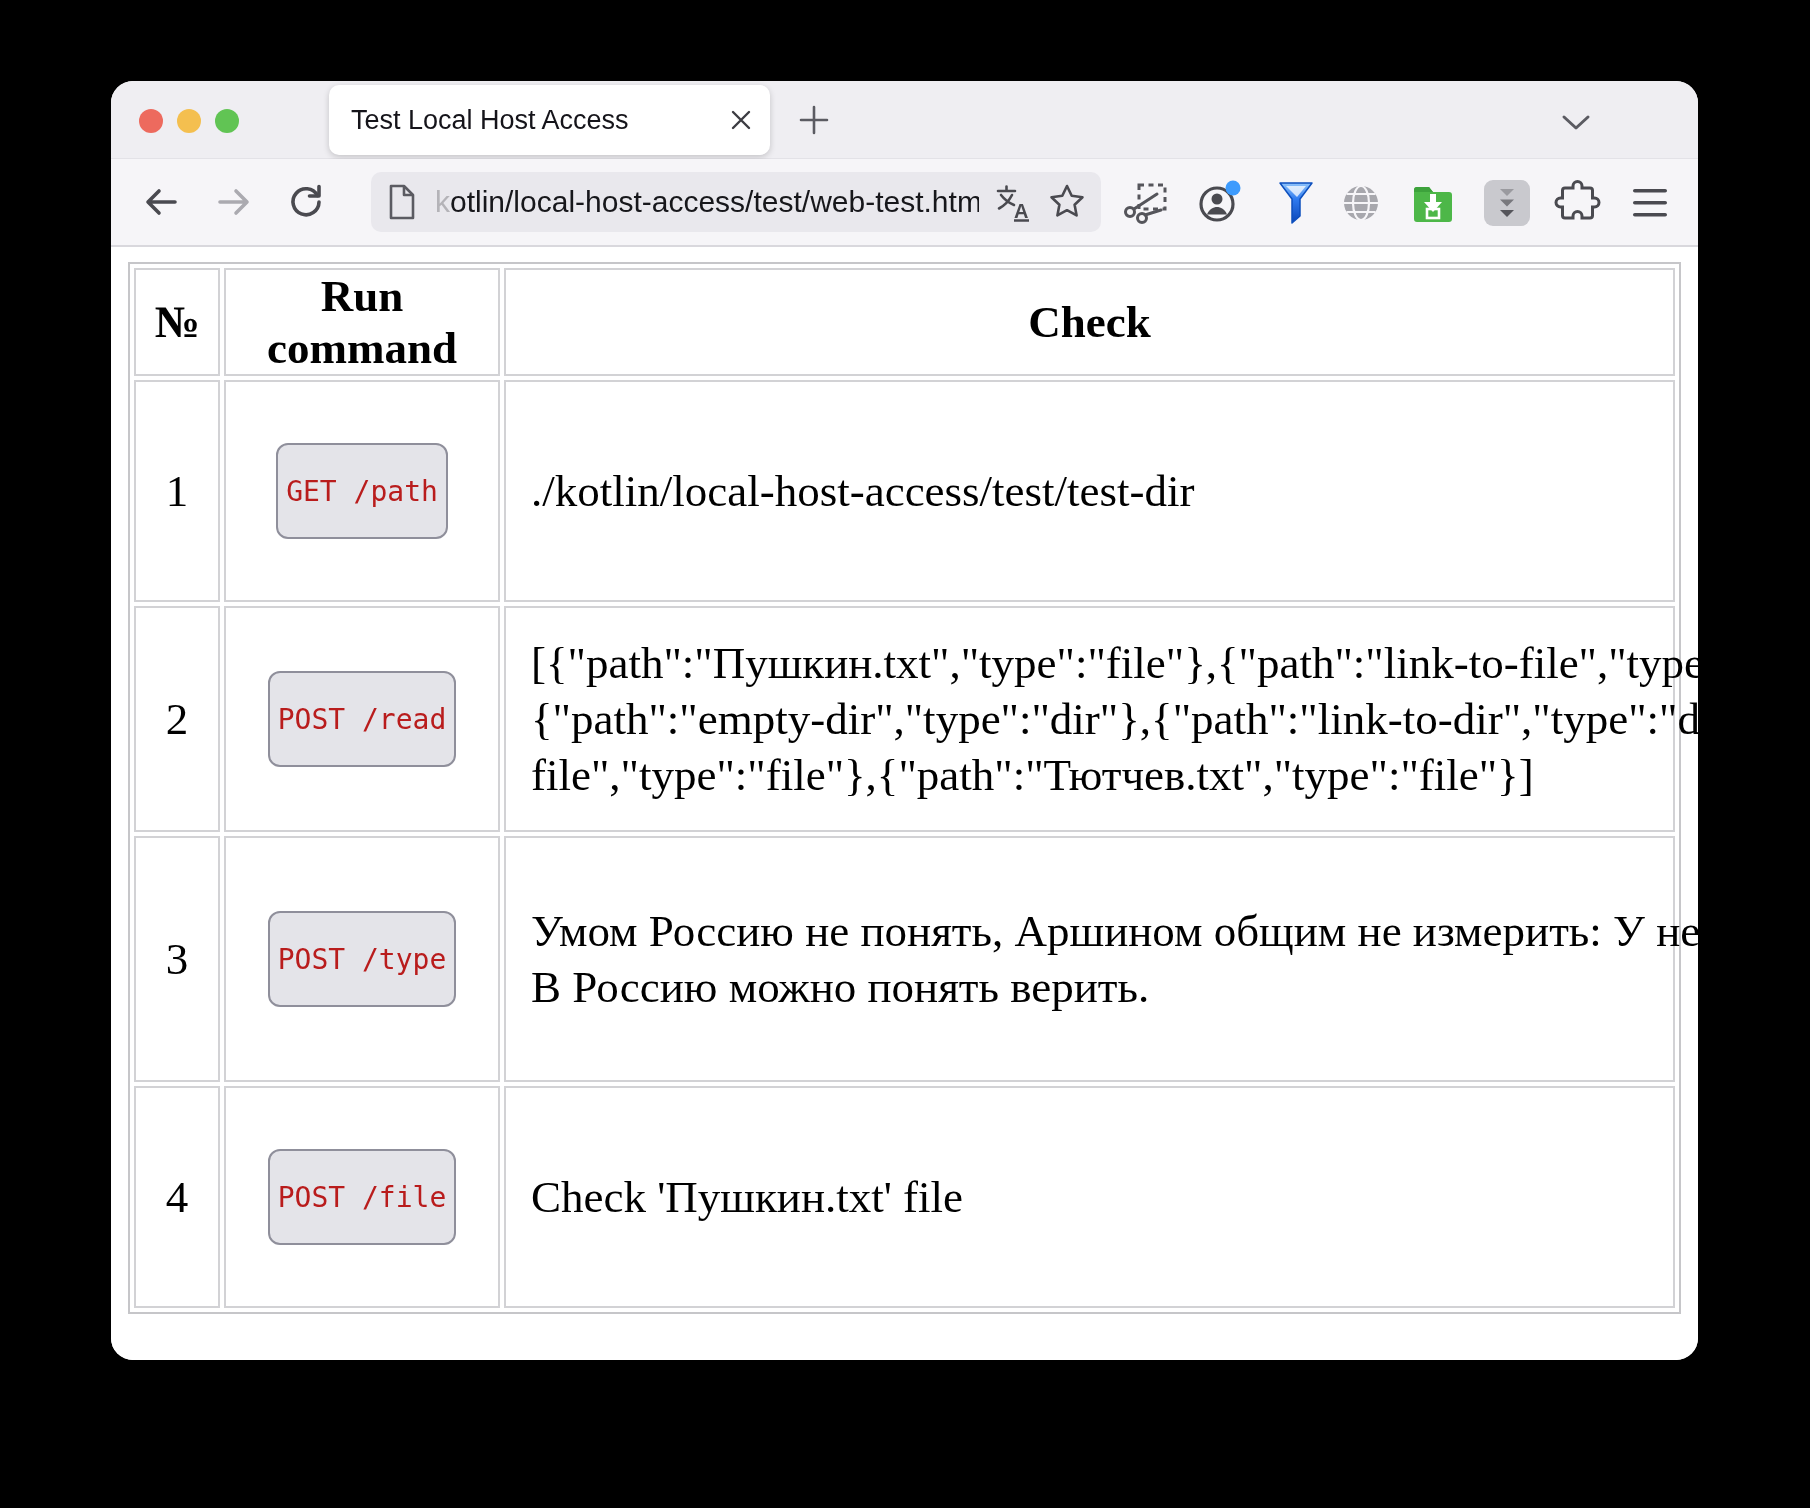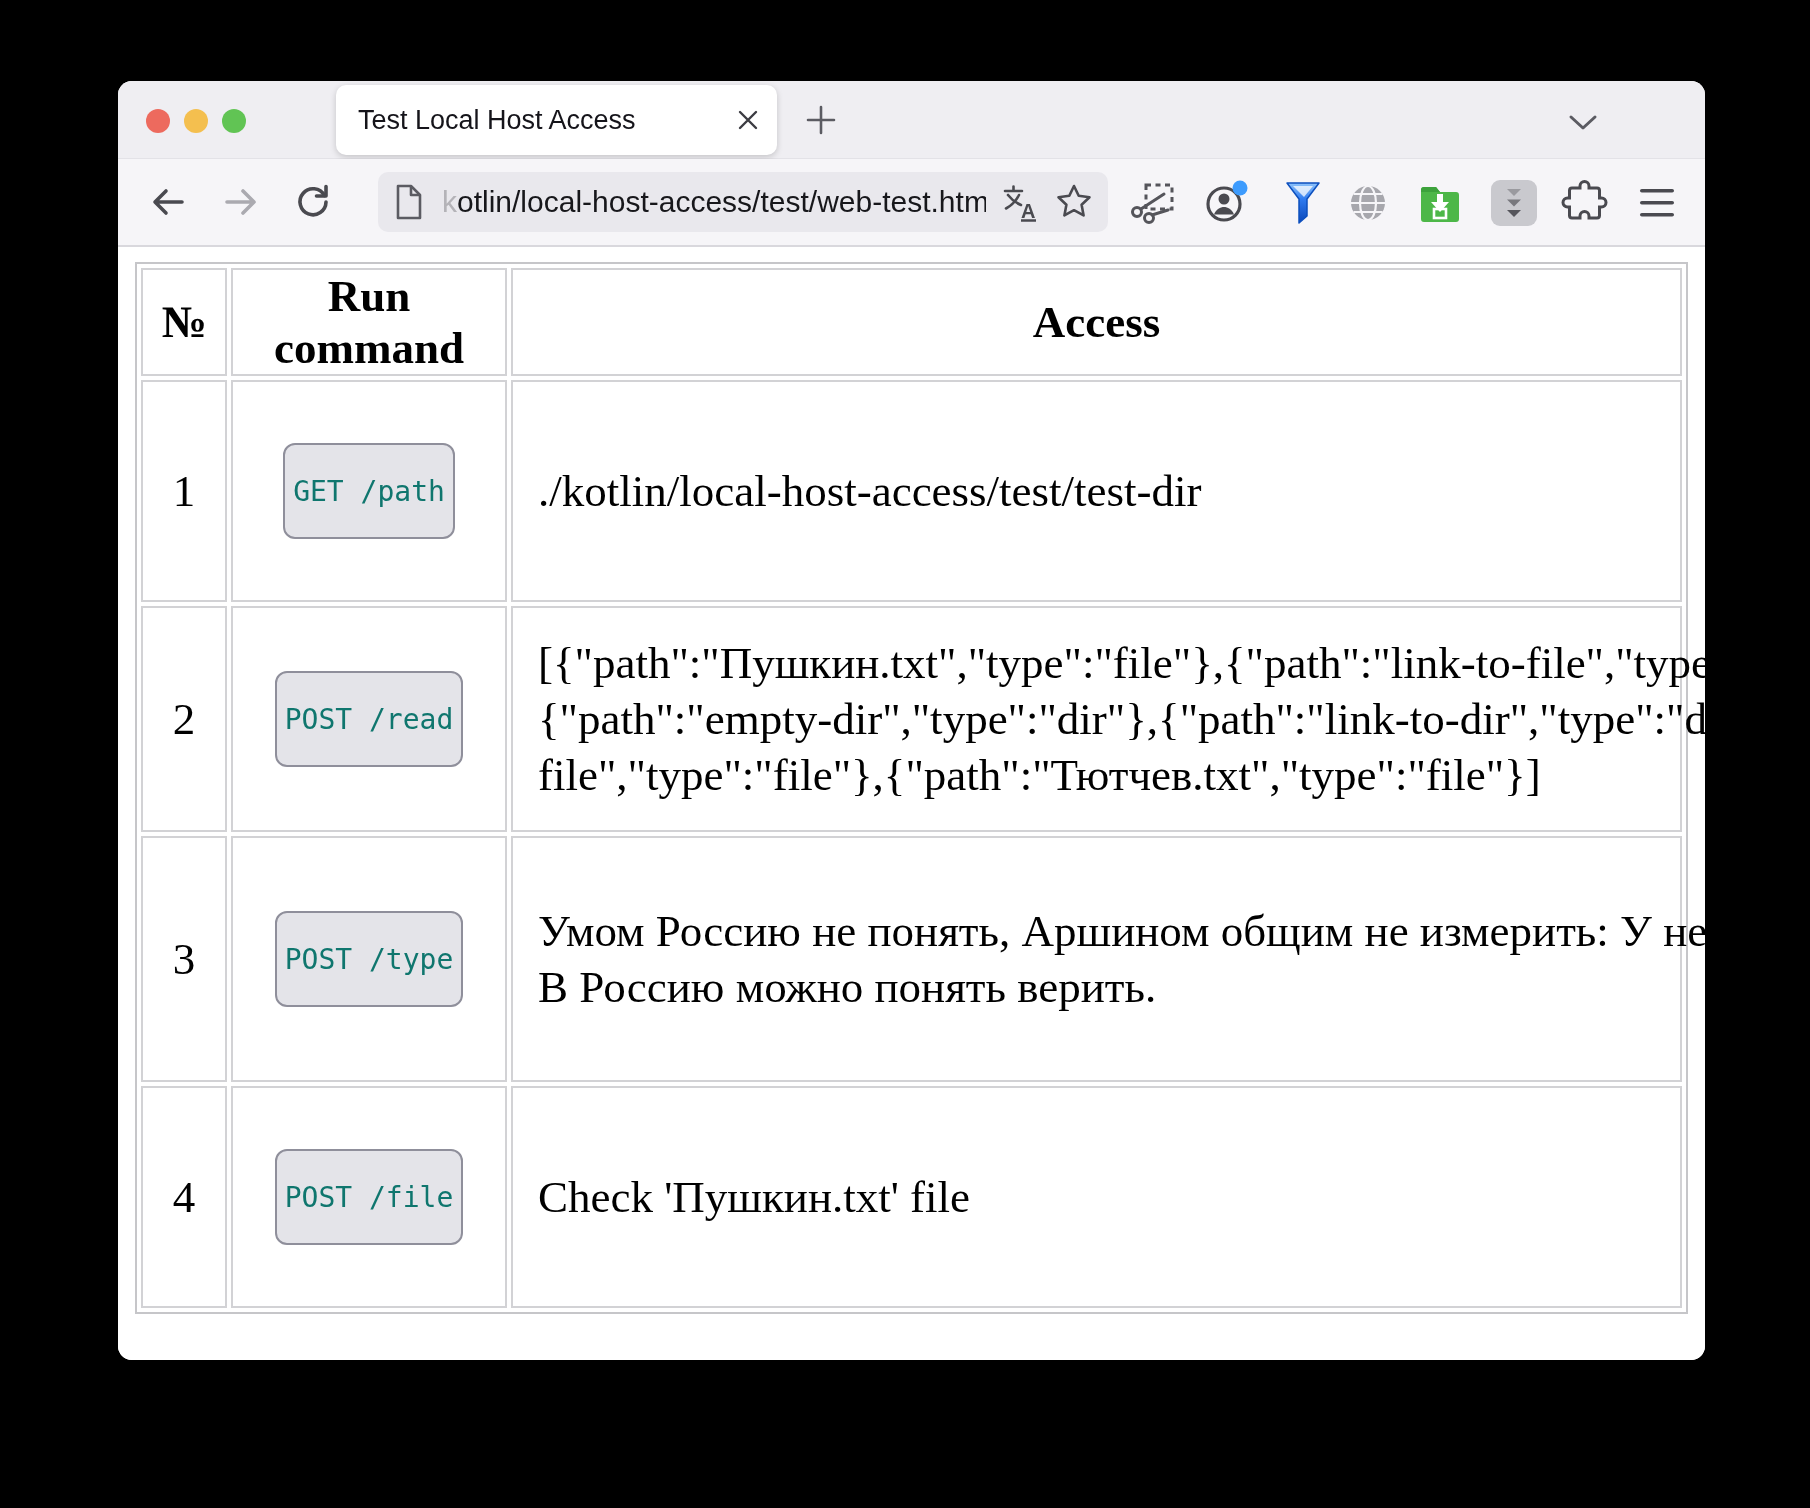--- a/index.html
+++ b/index.html
@@ -1,21 +1,21 @@
 <!DOCTYPE html>
 <html><head>
 <meta charset="utf-8">
 <style>
   * { margin:0; padding:0; box-sizing:border-box; }
   html,body { width:1810px; height:1508px; background:#000; font-family:"Liberation Sans", sans-serif; }
   .stage { position:relative; width:1810px; height:1508px; background:#000; overflow:hidden; }
 
   
-  .window { position:absolute; left:118px; top:81px; width:1587px; height:1279px;
-            border-radius:14px; overflow:hidden; background:#fff; }
+  .window { position:absolute; left:111px; top:81px; width:1587px; height:1279px;
+            border-radius:22px; overflow:hidden; background:#fff; }
 
   
   .titlebar { position:relative; height:78px; background:#efeef2; border-bottom:1px solid #e3e2e7; }
   .traffic { position:absolute; top:28px; width:24px; height:24px; border-radius:50%; }
   .t-red    { left:28px;  background:#ed6a5e; }
   .t-yellow { left:66px;  background:#f4bf4f; }
   .t-green  { left:104px; background:#61c454; }
   .tab { position:absolute; left:218px; top:4px; width:441px; height:70px; background:#fff;
          border-radius:10px; box-shadow:0 2px 6px rgba(0,0,0,0.18);
          display:flex; align-items:center; padding:0 16px 0 22px; }
@@ -54,21 +54,21 @@
             font-family:"Liberation Serif", serif; font-size:45px; color:#000; }
   .t th, .t td { border:2px solid #d2d2d5; vertical-align:middle; background:#fff; }
   .t th { font-weight:bold; text-align:center; height:103px; }
   .col-num { width:86px; } .col-cmd { width:276px; }
   td.c-num { text-align:center; }
   td.c-cmd { text-align:center; }
   td.c-out { text-align:left; padding:0 25px; }
   tr.r-1 td { height:222px; } tr.r-2 td { height:226px; }
   tr.r-3 td { height:246px; } tr.r-4 td { height:222px; }
   .out-line { display:block; white-space:nowrap; line-height:56px; }
-  .cmd-btn { font-family:"DejaVu Sans Mono", monospace; font-size:28px; color:#0f766e;
+  .cmd-btn { font-family:"DejaVu Sans Mono", monospace; font-size:28px; color:#b91c1c;
              background:#e4e4e9; border:2px solid #8f8f9b; border-radius:12px;
              height:96px; padding:0 8px; display:inline-flex; align-items:center;
              justify-content:center; letter-spacing:0; }
 </style>
 </head>
 <body>
 
 <div class="stage">
   <div class="window">
 
@@ -204,21 +204,21 @@
       <table class="t">
         <colgroup>
             <col class="col-num">
             <col class="col-cmd">
             <col>
           </colgroup>
         <tbody>
             <tr>
           <th>№</th>
           <th>Run command</th>
-          <th>Access</th>
+          <th>Check</th>
         </tr>
         <tr class="r-1">
           <td class="c-num">1</td>
           <td class="c-cmd"><button class="cmd-btn">GET /path</button></td>
           <td class="c-out">
             <span class="out-line">./kotlin/local-host-access/test/test-dir</span>
           </td>
         </tr>
         <tr class="r-2">
           <td class="c-num">2</td>

